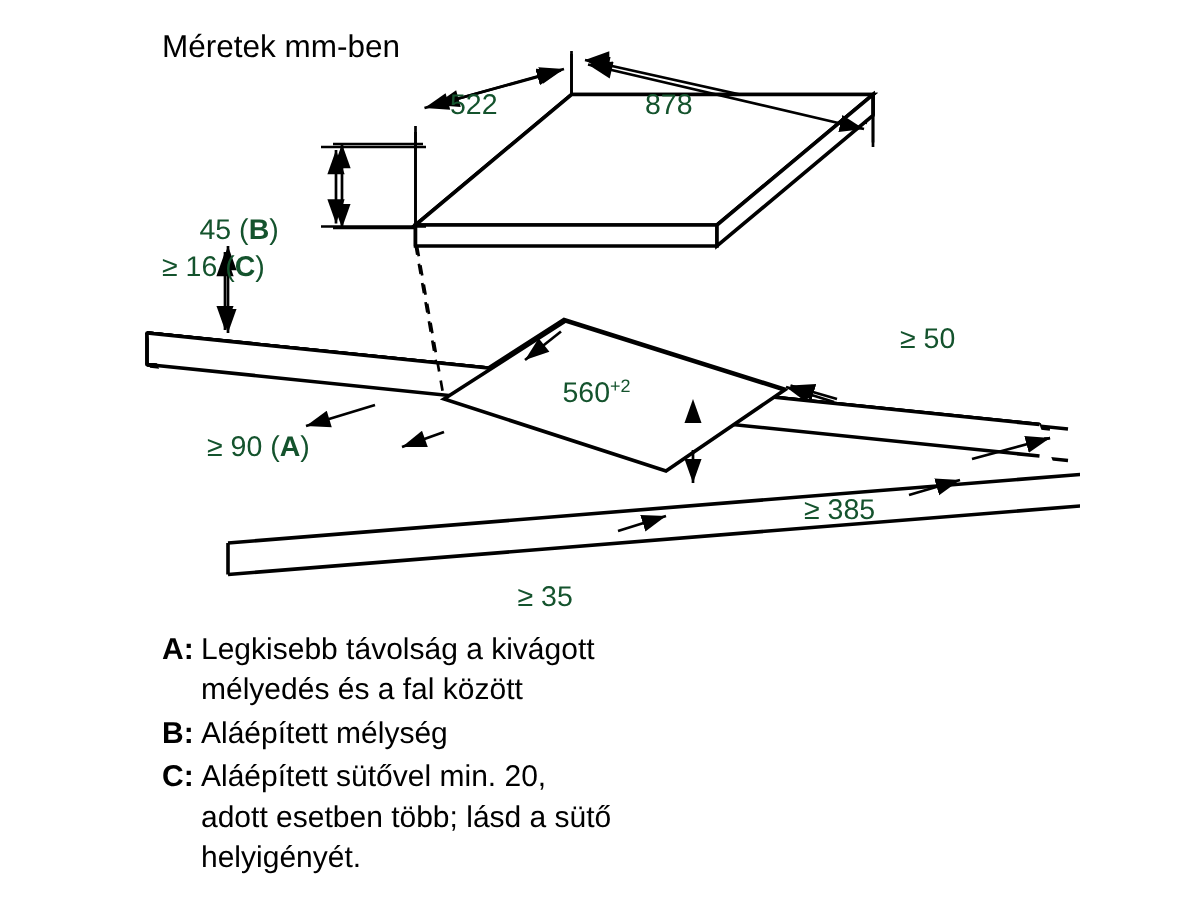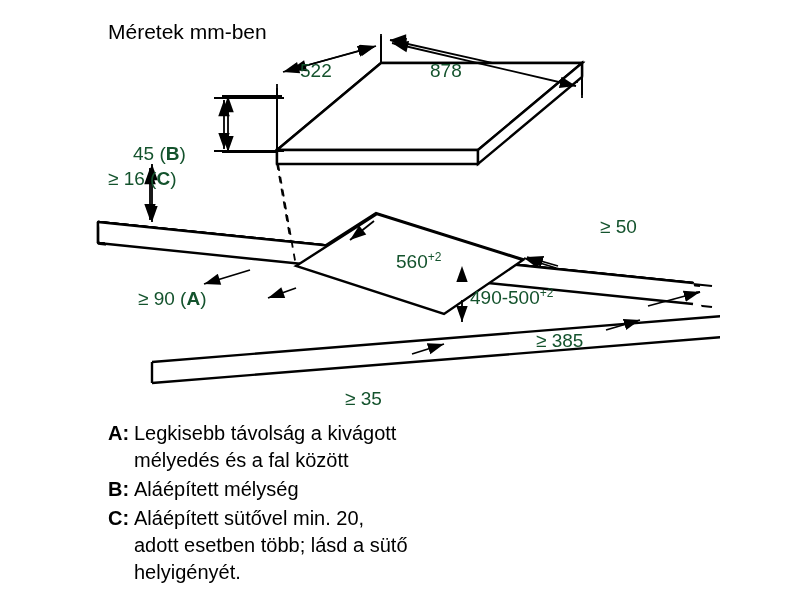--- a/index.html
+++ b/index.html
@@ -365,23 +365,22 @@
   <div class="dim-label" style="left:300px; top:60px;">522</div>
 
   <div class="dim-label" style="left:430px; top:60px;">878</div>
 
   <div class="dim-label" style="left:133px; top:103px;margin-top:40px;">45 (<b>B</b>)</div>
 
   <div class="dim-label" style="left:108px; top:168px;">≥ 16 (<b>C</b>)</div>
 
   <div class="dim-label" style="left:552px; top:216px;margin-left:48px;">≥ 50</div>
 
-  <div class="dim-label" style="left:396px; top:250px;">560<span class="sup">+2</span></div>
-
-  <div class="dim-label" style="left:470px; top:286px;">490-500<span class="sup">+2</span></div>
+  <div class="dim-label" style="left:375px; top:250px;">560<span class="sup">+2</span></div>
+
 
   <div class="dim-label" style="left:138px; top:288px;">≥ 90 (<b>A</b>)</div>
 
   <div class="dim-label" style="left:345px; top:340px;margin-top:48px;">≥ 35</div>
 
   <div class="dim-label" style="left:536px; top:330px;">≥ 385</div>
 
   <div class="legend">
     <div class="legend-row">
       <div class="legend-key">A:</div>

